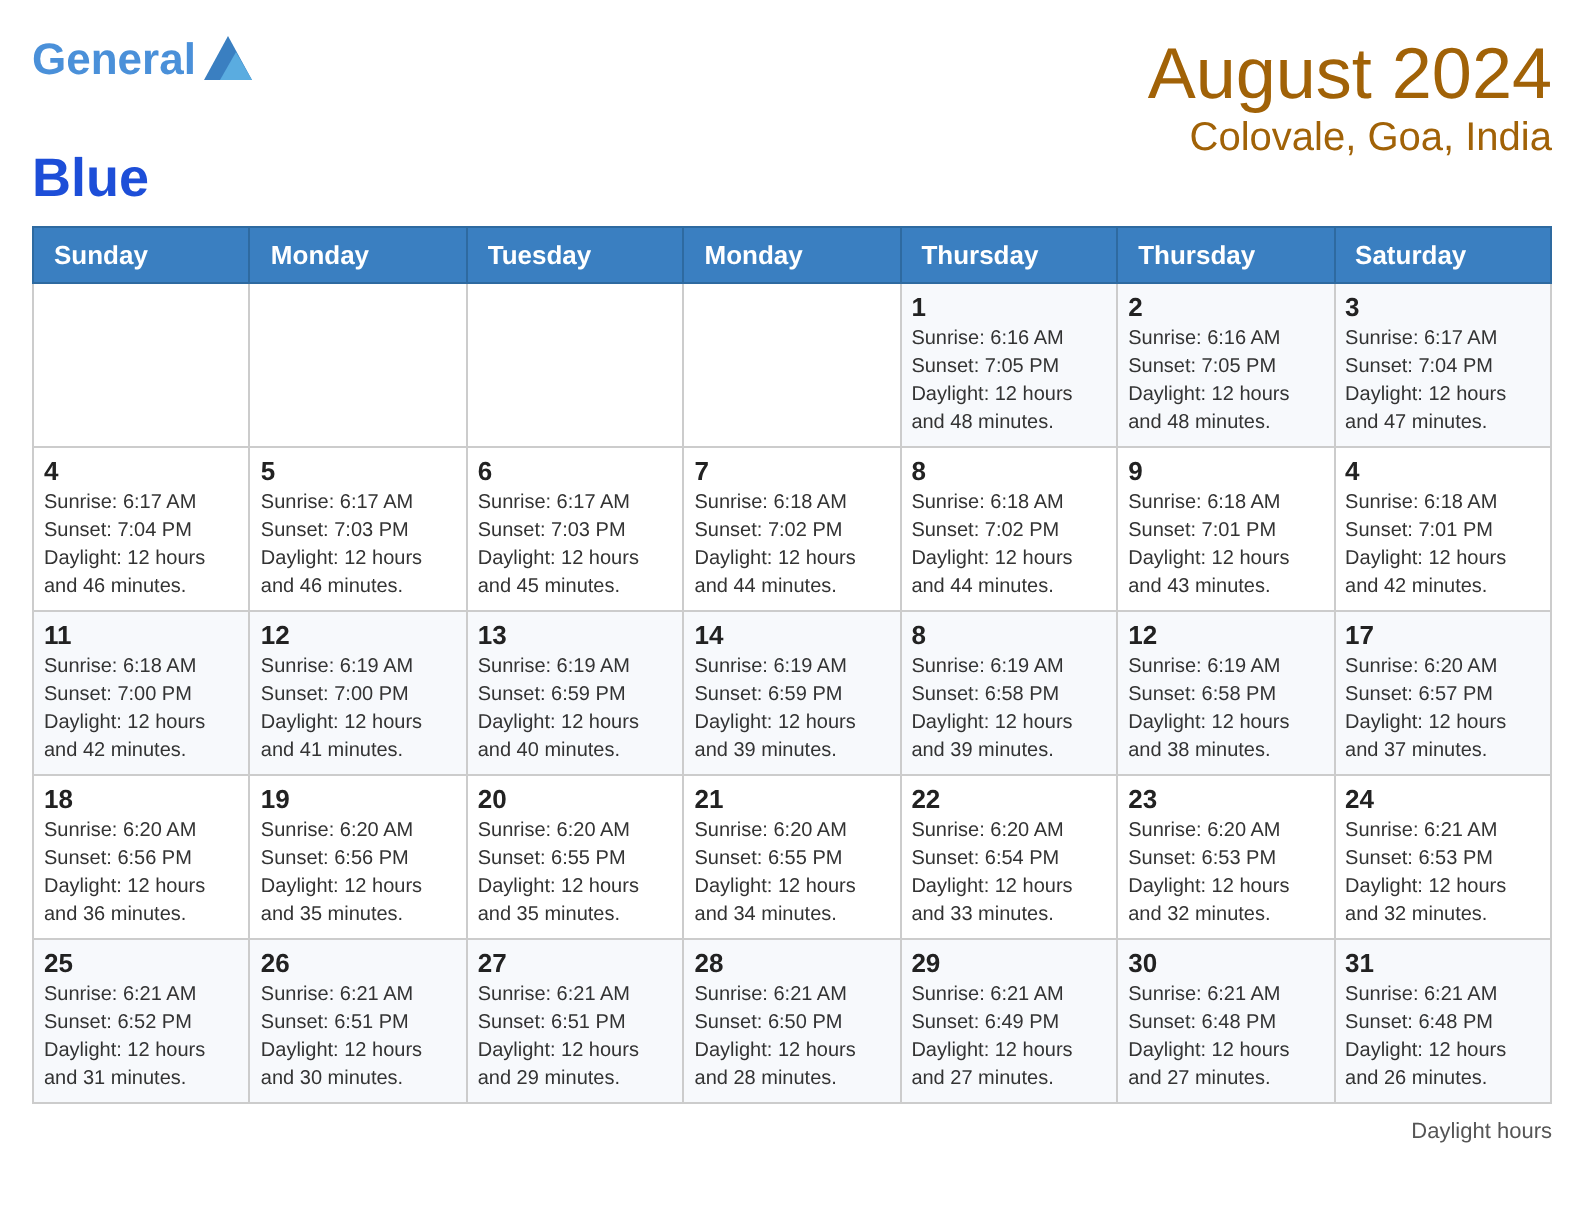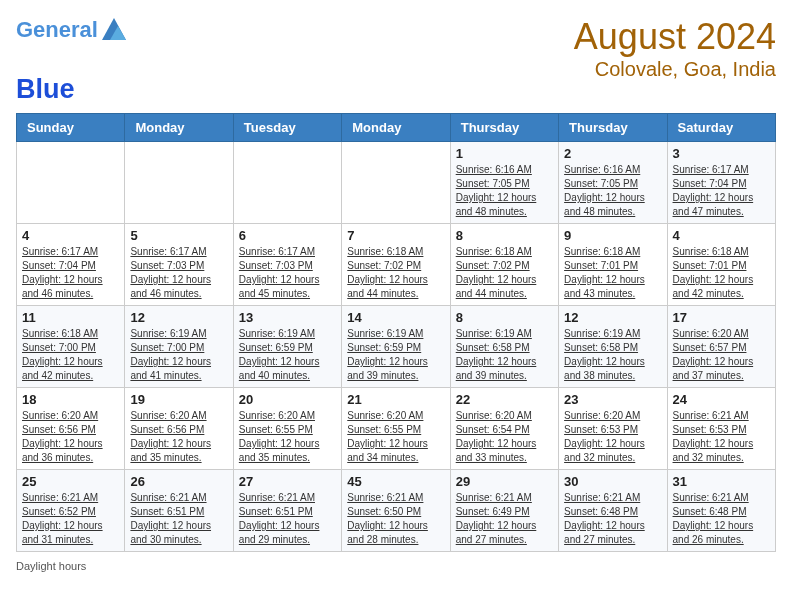--- a/index.html
+++ b/index.html
@@ -78,30 +78,29 @@
       font-size: 13px;
       font-weight: bold;
       color: #222;
       display: block;
       margin-bottom: 2px;
     }
     .day-info {
       font-size: 10px;
       line-height: 1.4;
       color: #333;
-      text-decoration: underline;
     }
     .empty-cell {
       background: #fff !important;
     }
     .footer {
       margin-top: 8px;
       font-size: 11px;
       color: #555;
-      text-align: left;
+      text-align: right;
     }
   </style>
 </head>
 <body>
 
 <div class="header">
   <div class="logo">
     <div>
       <div style="display:flex;align-items:center;">
         <span class="logo-text">
@@ -331,21 +330,21 @@
 and 30 minutes.</div>
         </td>
         <td>
           <span class="day-number">27</span>
           <div class="day-info" style="white-space: pre-line;">Sunrise: 6:21 AM
 Sunset: 6:51 PM
 Daylight: 12 hours
 and 29 minutes.</div>
         </td>
         <td>
-          <span class="day-number">45</span>
+          <span class="day-number">28</span>
           <div class="day-info" style="white-space: pre-line;">Sunrise: 6:21 AM
 Sunset: 6:50 PM
 Daylight: 12 hours
 and 28 minutes.</div>
         </td>
         <td>
           <span class="day-number">29</span>
           <div class="day-info" style="white-space: pre-line;">Sunrise: 6:21 AM
 Sunset: 6:49 PM
 Daylight: 12 hours

